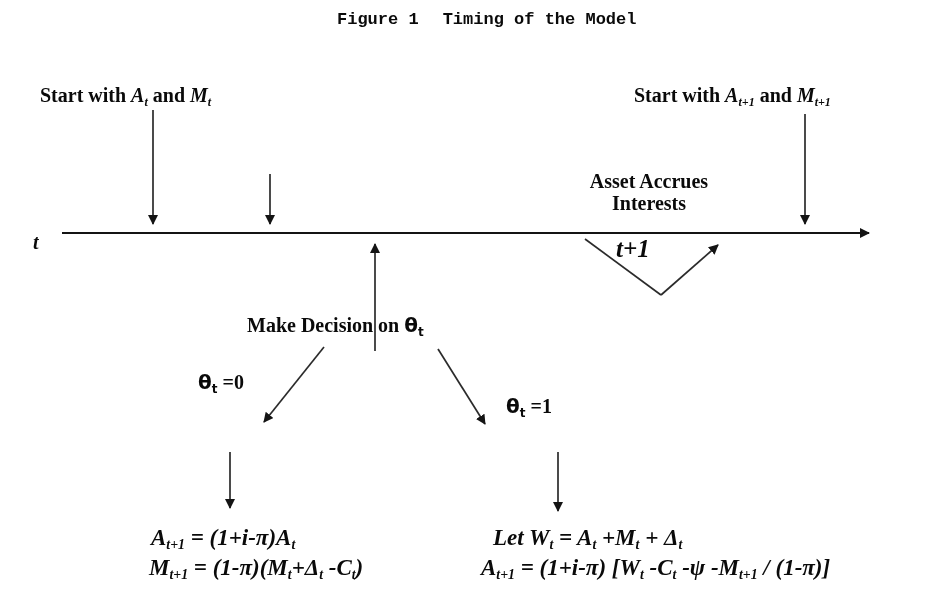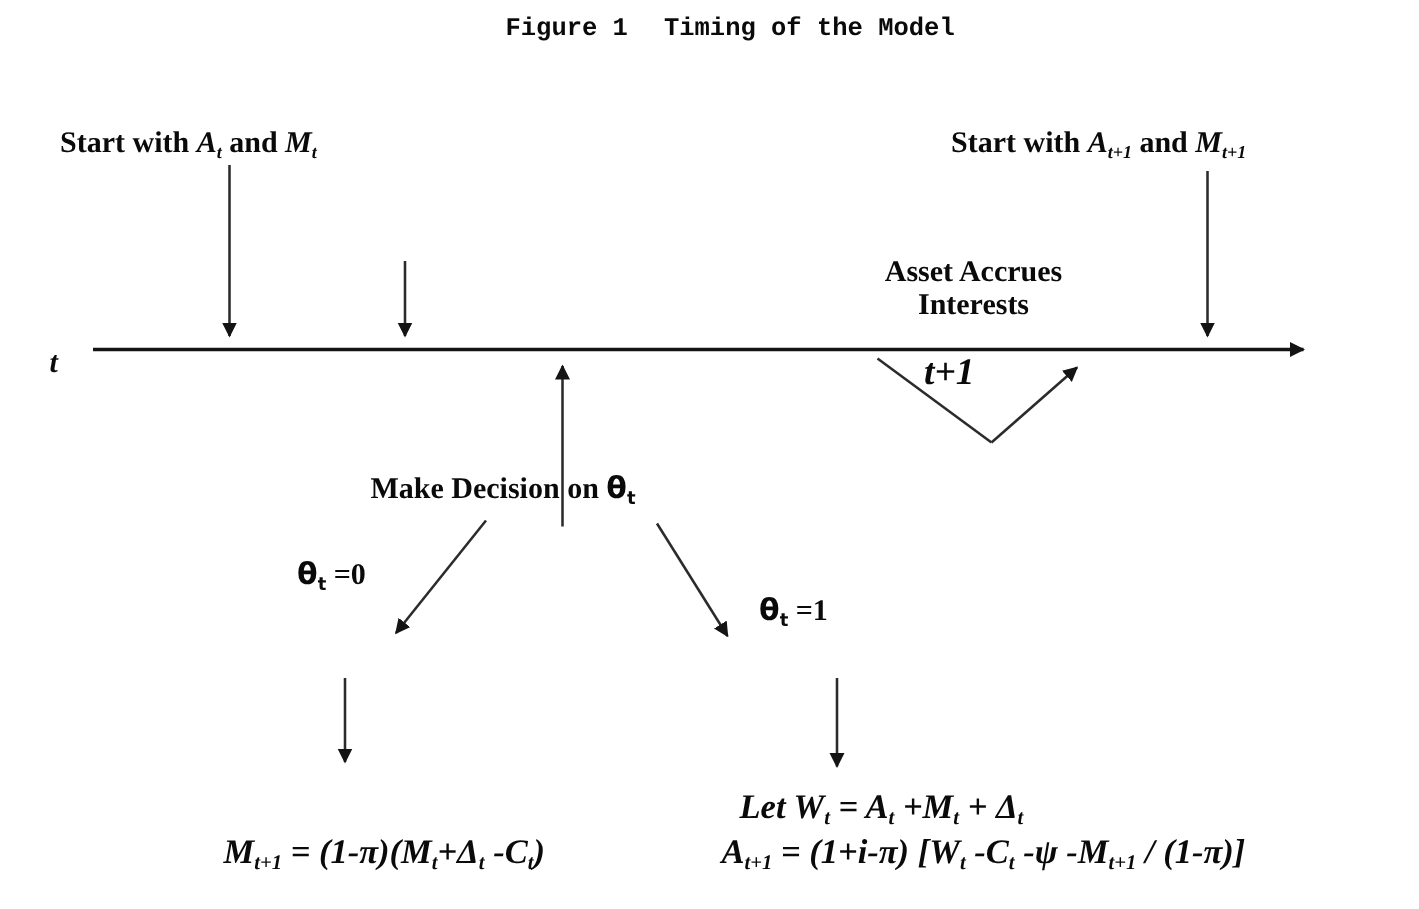--- a/index.html
+++ b/index.html
@@ -64,20 +64,21 @@
   <div class="lbl it" style="left:616px;top:235px;font-size:25px;">t+1</div>
 
   <div class="lbl" style="left:247px;top:315px;"><span>Make Decision on </span><span class="theta">θ</span><span class="sub theta">t</span></div>
 
   <div class="lbl" style="left:198px;top:372px;"><span class="theta">θ</span><span class="sub theta">t</span><span> =0</span></div>
 
   <div class="lbl" style="left:506px;top:376px;margin-top:20px;"><span class="theta">θ</span><span class="sub theta">t</span><span> =1</span></div>
 
 
 
+  <div class="formula" style="left:151px;top:525px;"><span>A</span><span class="sub">t+1</span><span> = (1+i-π)A</span><span class="sub">t</span></div>
 
   <div class="formula" style="left:149px;top:555px;"><span>M</span><span class="sub">t+1</span><span> = (1-π)(M</span><span class="sub">t</span><span>+Δ</span><span class="sub">t</span><span> -C</span><span class="sub">t</span><span>)</span></div>
 
   <div class="formula" style="left:493px;top:525px;"><span>Let W</span><span class="sub">t</span><span> = A</span><span class="sub">t</span><span> +M</span><span class="sub">t</span><span> + Δ</span><span class="sub">t</span></div>
 
   <div class="formula" style="left:481px;top:555px;"><span>A</span><span class="sub">t+1</span><span> = (1+i-π) [W</span><span class="sub">t</span><span> -C</span><span class="sub">t</span><span> -ψ -M</span><span class="sub">t+1</span><span> / (1-π)]</span></div>
 
 </div>
 
 </body></html>

